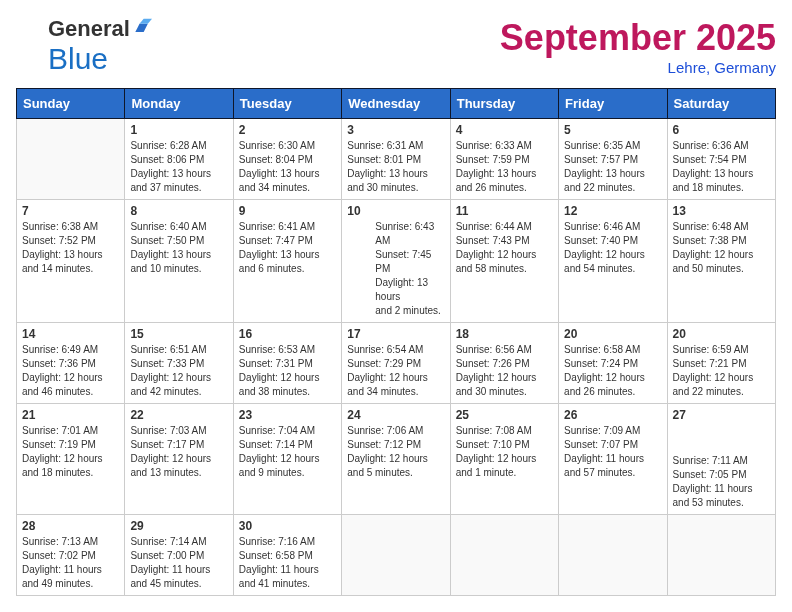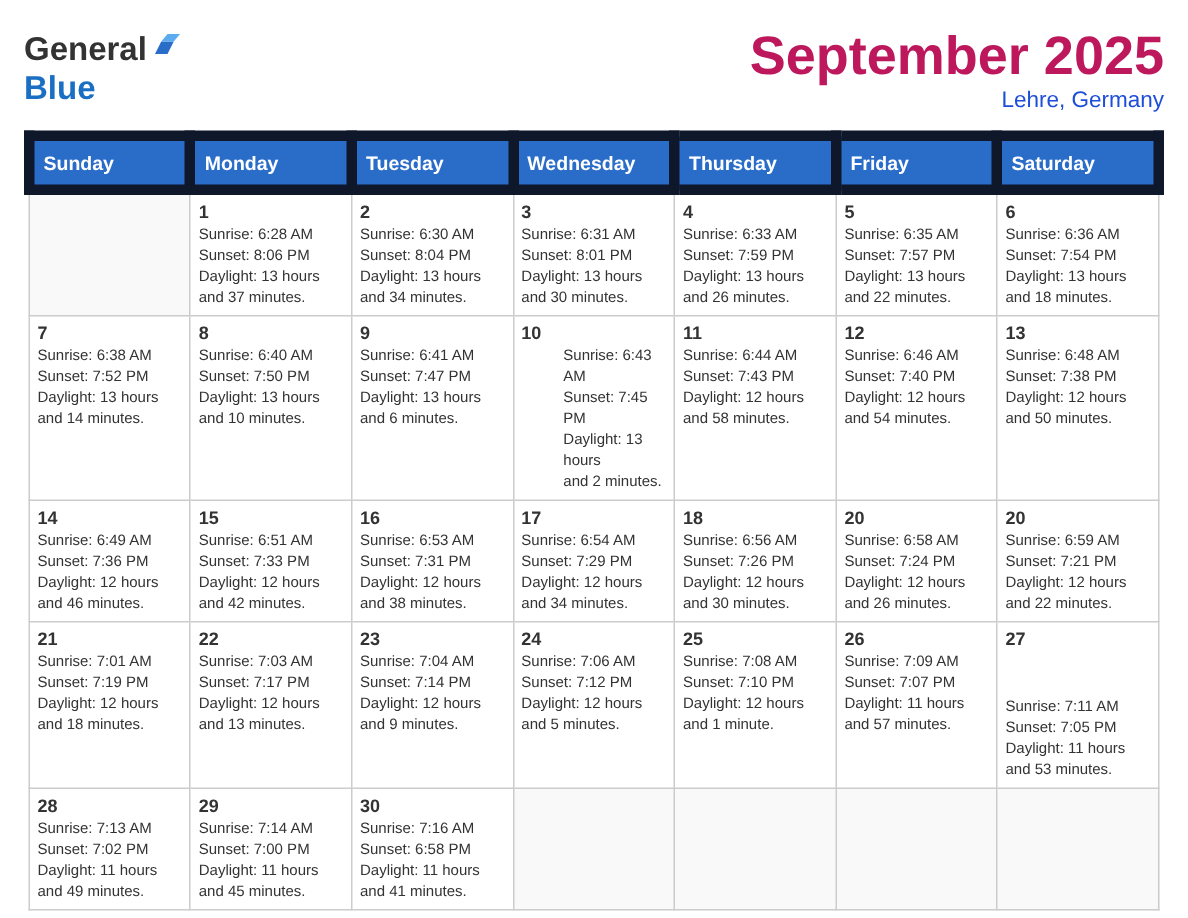--- a/index.html
+++ b/index.html
@@ -6,22 +6,23 @@
     body {
       font-family: Arial, sans-serif;
       background: #fff;
       width: 792px;
       min-height: 612px;
       padding: 16px;
     }
     .header {
       display: flex;
       justify-content: space-between;
-      align-items: center;
+      align-items: flex-end;
       margin-bottom: 12px;
+      margin-left: 32px;
     }
     .logo {
       display: flex;
       flex-direction: column;
       align-items: flex-start;
     }
     .logo-text {
       display: flex;
       align-items: center;
       font-size: 22px;
@@ -53,21 +54,21 @@
       border-collapse: collapse;
       border: 1px solid #ccc;
     }
     .calendar th {
       background-color: #2a6dc9;
       color: #fff;
       font-size: 13px;
       font-weight: bold;
       text-align: left;
       padding: 7px 6px;
-      border: 7px solid #0f172a;
+      border: 1px solid #0f172a;
     }
     .calendar td {
       vertical-align: top;
       border: 1px solid #ccc;
       padding: 4px 5px;
       width: 108px;
       min-height: 80px;
       font-size: 10.5px;
       color: #333;
     }
@@ -90,21 +91,21 @@
 
 <div class="header">
   <div class="logo">
     <div class="logo-text">
       <span class="logo-general">General</span>
       <svg class="logo-icon" viewBox="0 0 24 24">
         <polygon points="4,18 14,18 19,8 9,8" fill="#2a6dc9"></polygon>
         <polygon points="9,8 19,8 24,2 14,2" fill="#5aabf0"></polygon>
       </svg>
     </div>
-    <span class="logo-blue" style="font-size:22px;font-weight:bold;">Blue</span>
+    <span class="logo-blue" style="font-size:30px;font-weight:normal;">Blue</span>
   </div>
   <div class="title-block">
     <div class="month-title">September 2025</div>
     <div class="location">Lehre, Germany</div>
   </div>
 </div>
 
 <table class="calendar">
   <thead>
     <tr>

